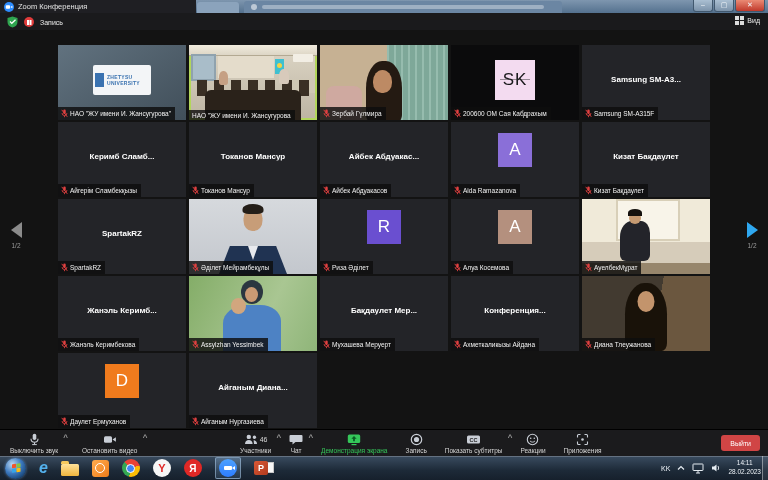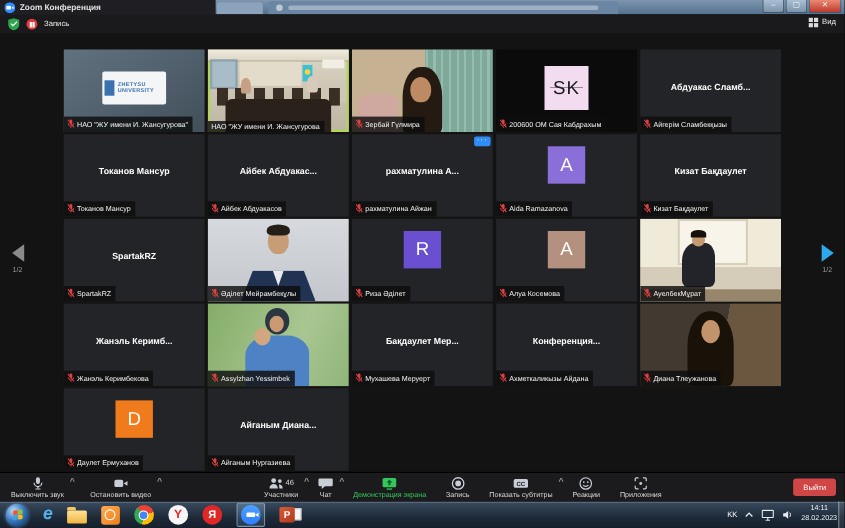--- a/index.html
+++ b/index.html
@@ -19,21 +19,21 @@
   .tab-big .ttl{position:absolute;left:18px;top:4px;width:282px;height:4px;
     background:rgba(255,255,255,.35);border-radius:2px;}
   .win-controls{position:absolute;right:3px;top:0;display:flex;}
   .win-btn{width:20px;height:12px;margin-left:1px;border:1px solid #41586e;border-top:none;
     border-radius:0 0 3px 3px;background:linear-gradient(#aabfd2,#7c93aa);
     color:#f2f6fa;font-size:7px;line-height:10px;text-align:center;}
   .win-btn.close{width:30px;background:linear-gradient(#ea8a74,#c0392b);}
 
   
   .zoom-titlebar{position:absolute;left:0;top:0;width:196px;height:13px;background:#1f1f23;
-    display:flex;align-items:center;gap:4px;padding-left:4px;color:#e2e2e2;font-size:7.5px;font-weight:bold;}
+    display:flex;align-items:center;gap:4px;padding-left:4px;color:#e2e2e2;font-size:7.5px;}
 
   
   .meeting-header{position:absolute;left:0;top:13px;width:768px;height:17px;background:#1a1a1c;}
   .mh-left{position:absolute;left:7px;top:3px;display:flex;align-items:center;gap:6px;}
   .rec-dot{width:10px;height:10px;border-radius:50%;background:#e03b3b;position:relative;}
   .rec-dot::after{content:"";position:absolute;left:3px;top:2.5px;width:1.5px;height:5px;
     background:#fff;box-shadow:2.5px 0 0 #fff;}
   .rec-label{color:#ececec;font-size:7px;}
   .view-btn{position:absolute;right:8px;top:3px;display:flex;align-items:center;gap:3px;
     color:#ececec;font-size:7px;}
@@ -287,21 +287,33 @@
             <span><svg width="7" height="9" viewBox="0 0 8 10">
                 <rect x="2.6" y="0.5" width="2.8" height="5" rx="1.4" fill="#e04040"></rect>
                 <path d="M1.2 4.5a2.8 2.8 0 0 0 5.6 0" fill="none" stroke="#e04040" stroke-width="1"></path>
                 <line x1="4" y1="7.6" x2="4" y2="9.2" stroke="#e04040" stroke-width="1"></line>
                 <line x1="0.8" y1="0.8" x2="7.2" y2="8.8" stroke="#e04040" stroke-width="1.1"></line>
               </svg></span>
             <span>200600 ОМ Сая Кабдрахым</span>
           </div>
         </div>
         <div class="tile">
-          <div class="center-name">Абдуакас Сламб...</div>
+          <div class="center-name">Samsung SM-A3...</div>
+          <div class="label-bar">
+            <span><svg width="7" height="9" viewBox="0 0 8 10">
+                <rect x="2.6" y="0.5" width="2.8" height="5" rx="1.4" fill="#e04040"></rect>
+                <path d="M1.2 4.5a2.8 2.8 0 0 0 5.6 0" fill="none" stroke="#e04040" stroke-width="1"></path>
+                <line x1="4" y1="7.6" x2="4" y2="9.2" stroke="#e04040" stroke-width="1"></line>
+                <line x1="0.8" y1="0.8" x2="7.2" y2="8.8" stroke="#e04040" stroke-width="1.1"></line>
+              </svg></span>
+            <span>Samsung SM-A315F</span>
+          </div>
+        </div>
+        <div class="tile">
+          <div class="center-name">Керимб Сламб...</div>
           <div class="label-bar">
             <span><svg width="7" height="9" viewBox="0 0 8 10">
                 <rect x="2.6" y="0.5" width="2.8" height="5" rx="1.4" fill="#e04040"></rect>
                 <path d="M1.2 4.5a2.8 2.8 0 0 0 5.6 0" fill="none" stroke="#e04040" stroke-width="1"></path>
                 <line x1="4" y1="7.6" x2="4" y2="9.2" stroke="#e04040" stroke-width="1"></line>
                 <line x1="0.8" y1="0.8" x2="7.2" y2="8.8" stroke="#e04040" stroke-width="1.1"></line>
               </svg></span>
             <span>Айгерім Сламбекқызы</span>
           </div>
         </div>
@@ -320,33 +332,20 @@
         <div class="tile">
           <div class="center-name">Айбек Абдуакас...</div>
           <div class="label-bar">
             <span><svg width="7" height="9" viewBox="0 0 8 10">
                 <rect x="2.6" y="0.5" width="2.8" height="5" rx="1.4" fill="#e04040"></rect>
                 <path d="M1.2 4.5a2.8 2.8 0 0 0 5.6 0" fill="none" stroke="#e04040" stroke-width="1"></path>
                 <line x1="4" y1="7.6" x2="4" y2="9.2" stroke="#e04040" stroke-width="1"></line>
                 <line x1="0.8" y1="0.8" x2="7.2" y2="8.8" stroke="#e04040" stroke-width="1.1"></line>
               </svg></span>
             <span>Айбек Абдуакасов</span>
-          </div>
-        </div>
-        <div class="tile">
-          <div class="center-name">рахматулина А...</div>
-          <div class="more-btn">···</div>
-          <div class="label-bar">
-            <span><svg width="7" height="9" viewBox="0 0 8 10">
-                <rect x="2.6" y="0.5" width="2.8" height="5" rx="1.4" fill="#e04040"></rect>
-                <path d="M1.2 4.5a2.8 2.8 0 0 0 5.6 0" fill="none" stroke="#e04040" stroke-width="1"></path>
-                <line x1="4" y1="7.6" x2="4" y2="9.2" stroke="#e04040" stroke-width="1"></line>
-                <line x1="0.8" y1="0.8" x2="7.2" y2="8.8" stroke="#e04040" stroke-width="1.1"></line>
-              </svg></span>
-            <span>рахматулина Айжан</span>
           </div>
         </div>
         <div class="tile">
           <div class="avatar" style="background: rgb(138, 111, 216);">A</div>
           <div class="label-bar">
             <span><svg width="7" height="9" viewBox="0 0 8 10">
                 <rect x="2.6" y="0.5" width="2.8" height="5" rx="1.4" fill="#e04040"></rect>
                 <path d="M1.2 4.5a2.8 2.8 0 0 0 5.6 0" fill="none" stroke="#e04040" stroke-width="1"></path>
                 <line x1="4" y1="7.6" x2="4" y2="9.2" stroke="#e04040" stroke-width="1"></line>
                 <line x1="0.8" y1="0.8" x2="7.2" y2="8.8" stroke="#e04040" stroke-width="1.1"></line>

